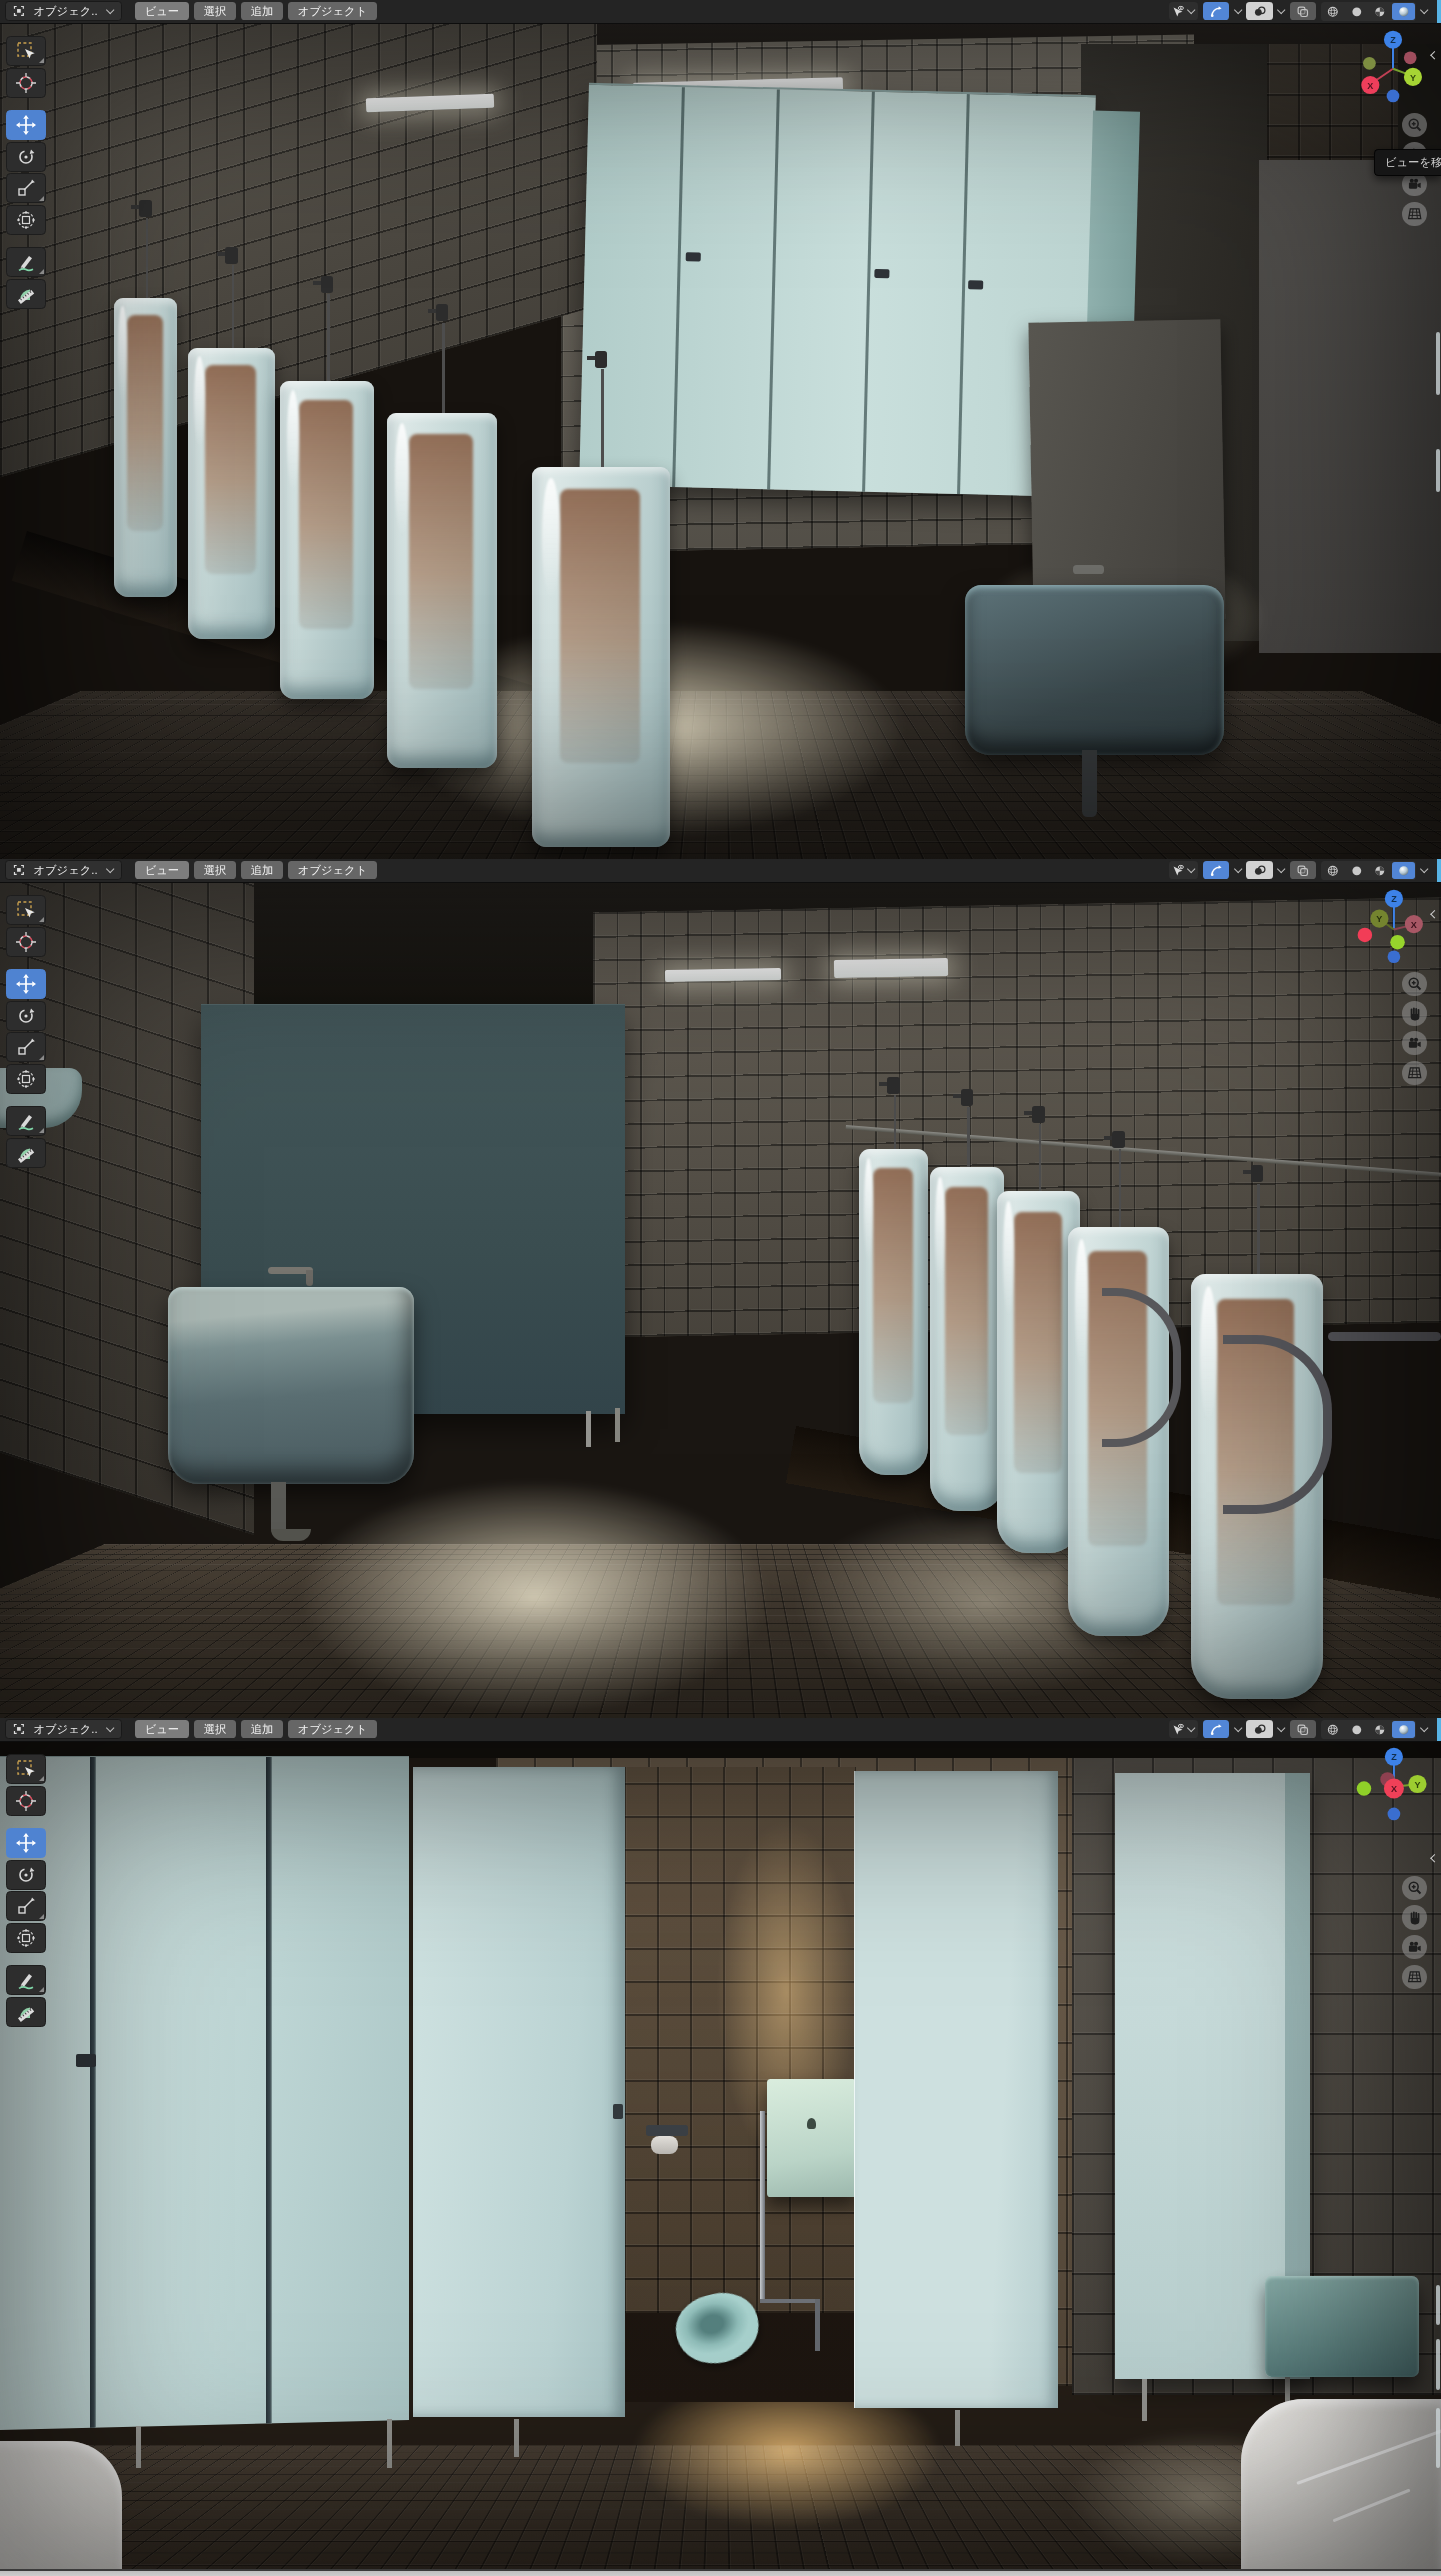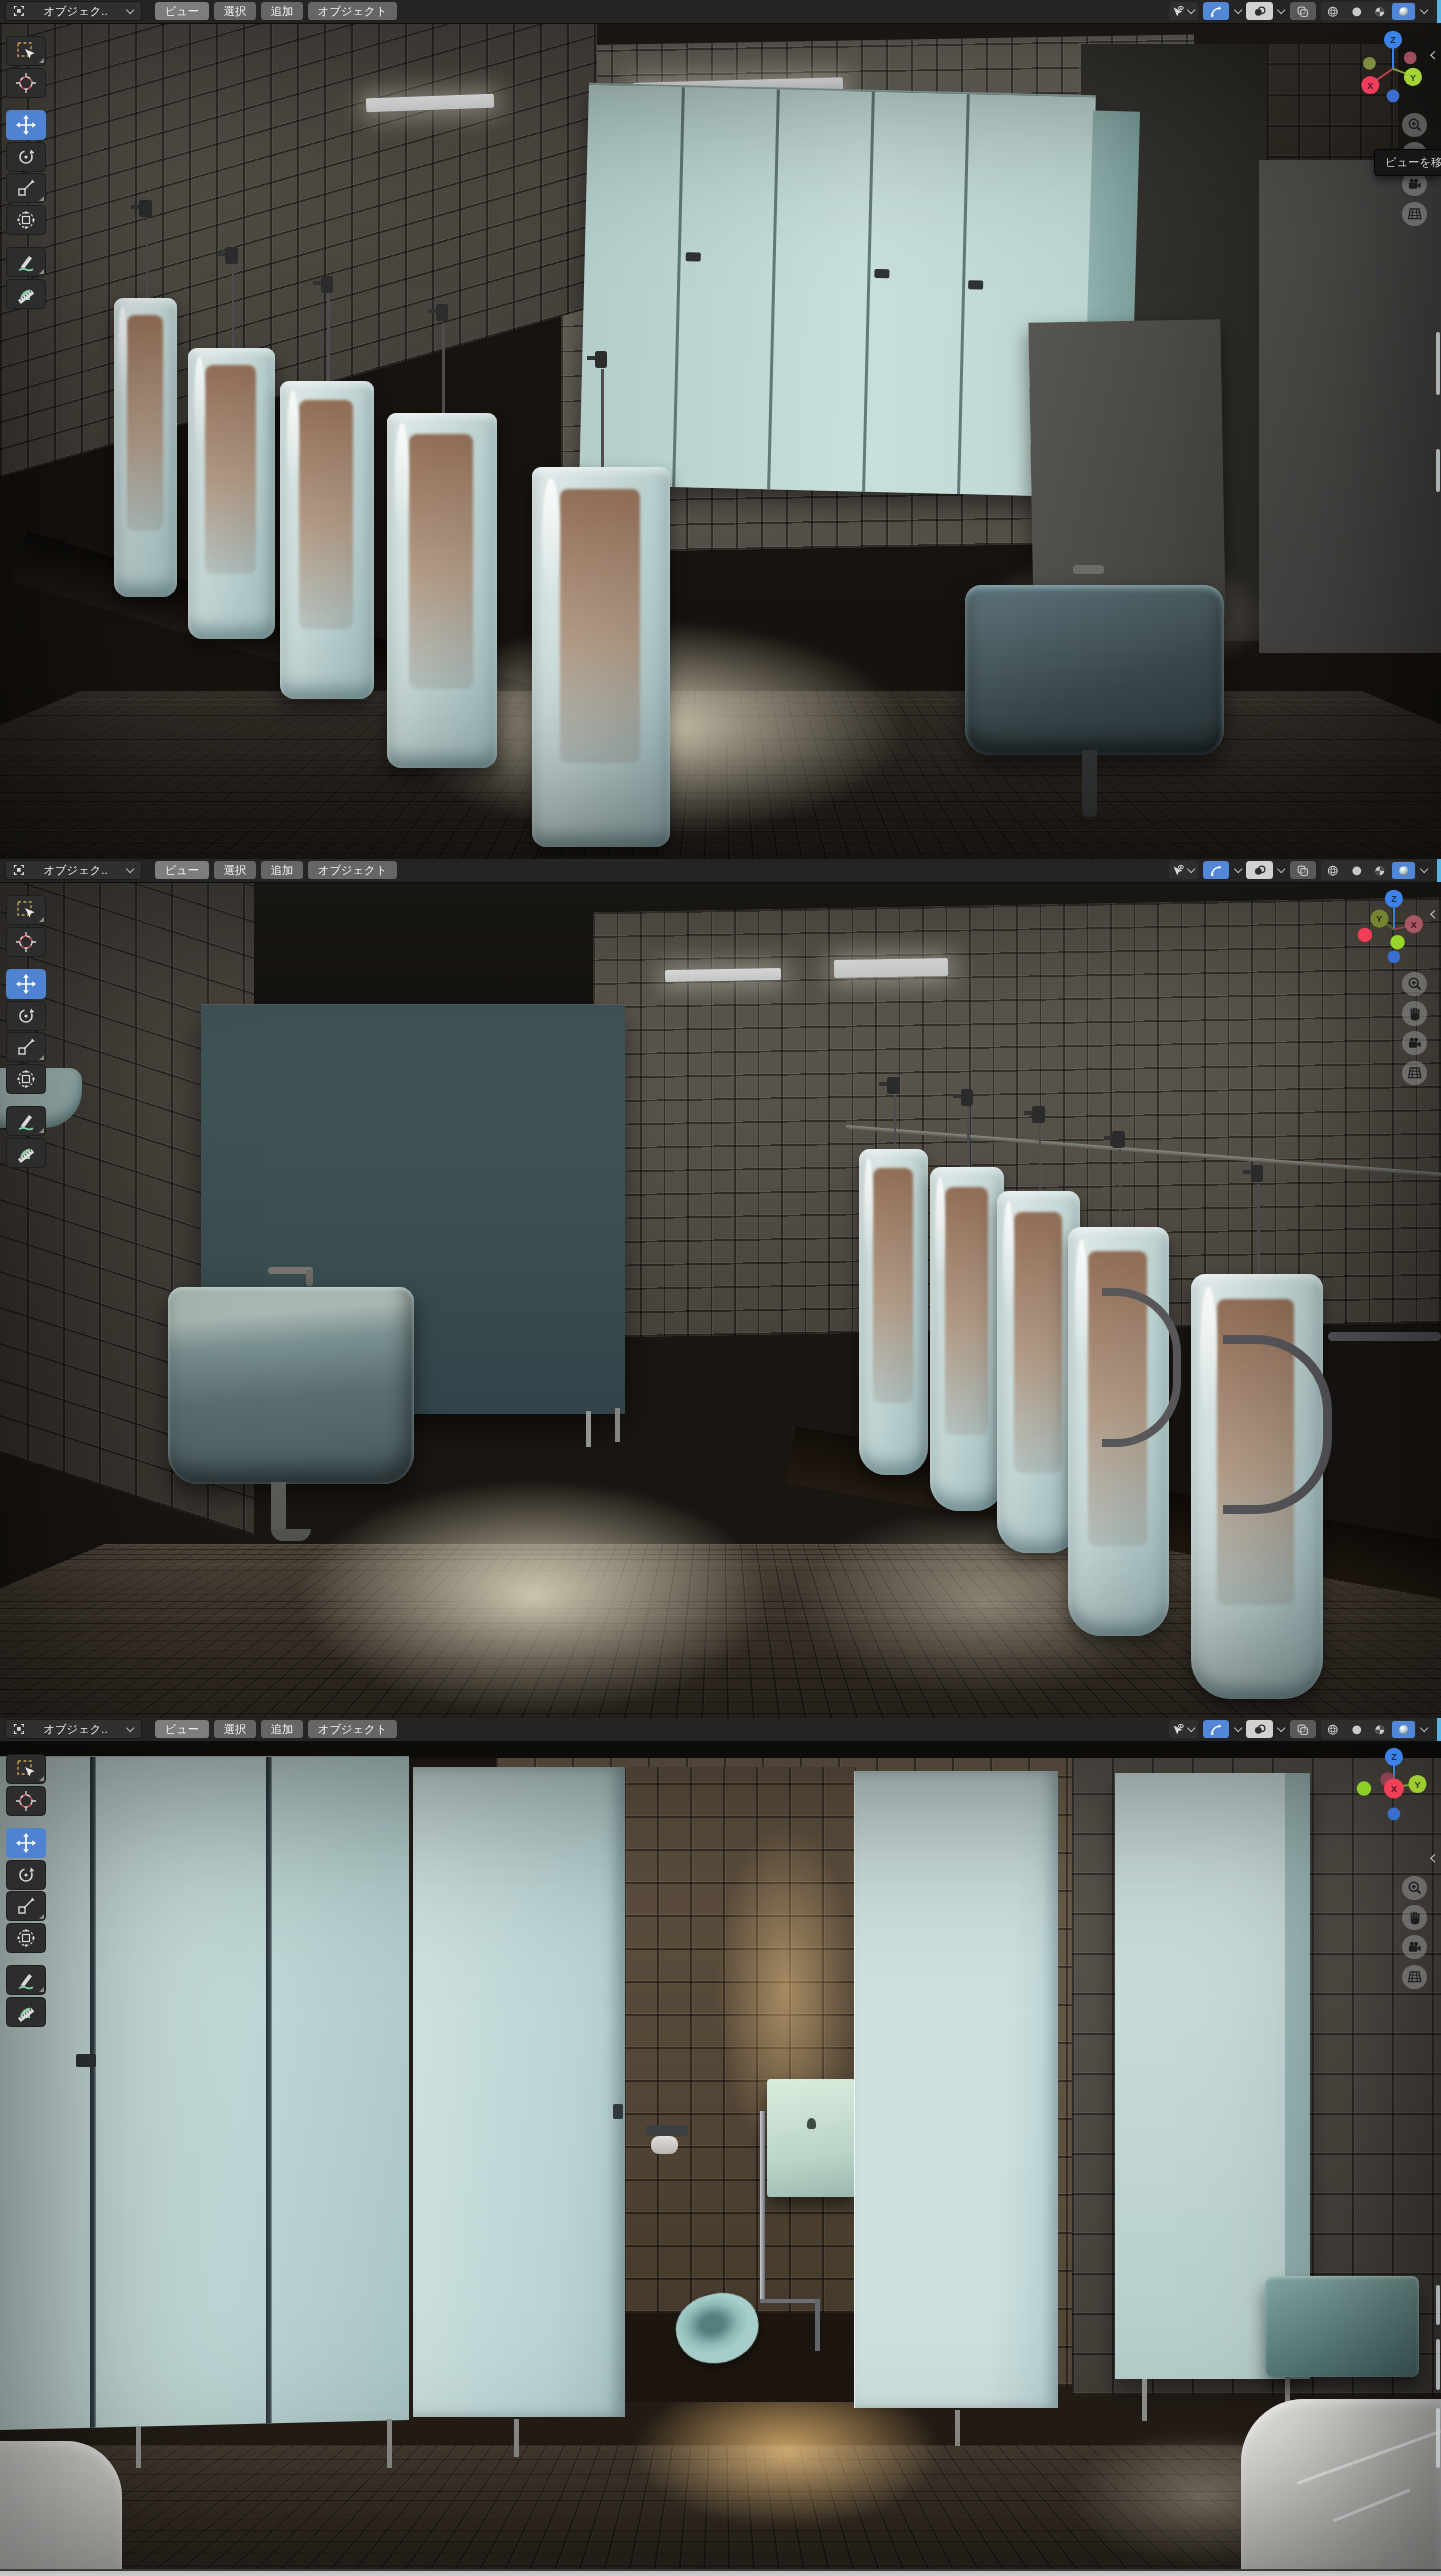--- a/index.html
+++ b/index.html
@@ -1,21 +1,21 @@
 <!DOCTYPE html>
 <html style="font-size:14.5px"><head>
 <meta charset="utf-8">
 <style>
 html,body{margin:0;padding:0;background:#000;}
 body{width:1441px;height:2576px;font-family:"Liberation Sans",sans-serif;overflow:hidden;position:relative;}
 .panel{position:relative;width:1441px;height:859px;overflow:hidden;background:#17130f;}
 
 .vhead{position:absolute;top:0;left:0;right:0;height:22.6px;background:#242424;border-bottom:0.9px solid #0d0d0d;display:flex;align-items:center;padding-left:5.4px;z-index:60;font-size:11.3px;color:#ececec;}
 .vhead::after{content:'';position:absolute;right:0;top:0;bottom:0;width:4.5px;background:#58b4e6;}
-.mode-btn{display:flex;align-items:center;gap:19px;background:#303030;border:0.9px solid #191919;border-radius:3.6px;height:18px;padding:0 6.3px;}
+.mode-btn{display:flex;align-items:center;gap:9px;background:#303030;border:0.9px solid #191919;border-radius:3.6px;height:18px;padding:0 6.3px;}
 .menu-btn{height:18px;padding:0 10px;background:#666;border-radius:3.6px;display:flex;align-items:center;color:#f4f4f4;margin-left:4.5px;}
 .menu-btn.light{background:#7d7d7d;margin-left:12.7px;}
 .rcluster{margin-left:auto;display:flex;gap:4.5px;align-items:center;margin-right:12.7px;}
 .hbtn{height:18px;min-width:21px;border-radius:3.6px;background:#2e2e2e;display:flex;align-items:center;justify-content:center;padding:0 2.7px;gap:2.7px;}
 .hbtn.on{background:#5286d6;}
 .hbtn.lt{background:#d2d2d2;}
 .hbtn.plain{background:#595959;}
 .shade-group{display:flex;background:#2e2e2e;border-radius:3.6px;padding:0.9px;gap:0.9px;align-items:center;}
 .sbtn{width:22.6px;height:17px;border-radius:2.7px;display:flex;align-items:center;justify-content:center;}
 .sbtn.on{background:#5286d6;}

